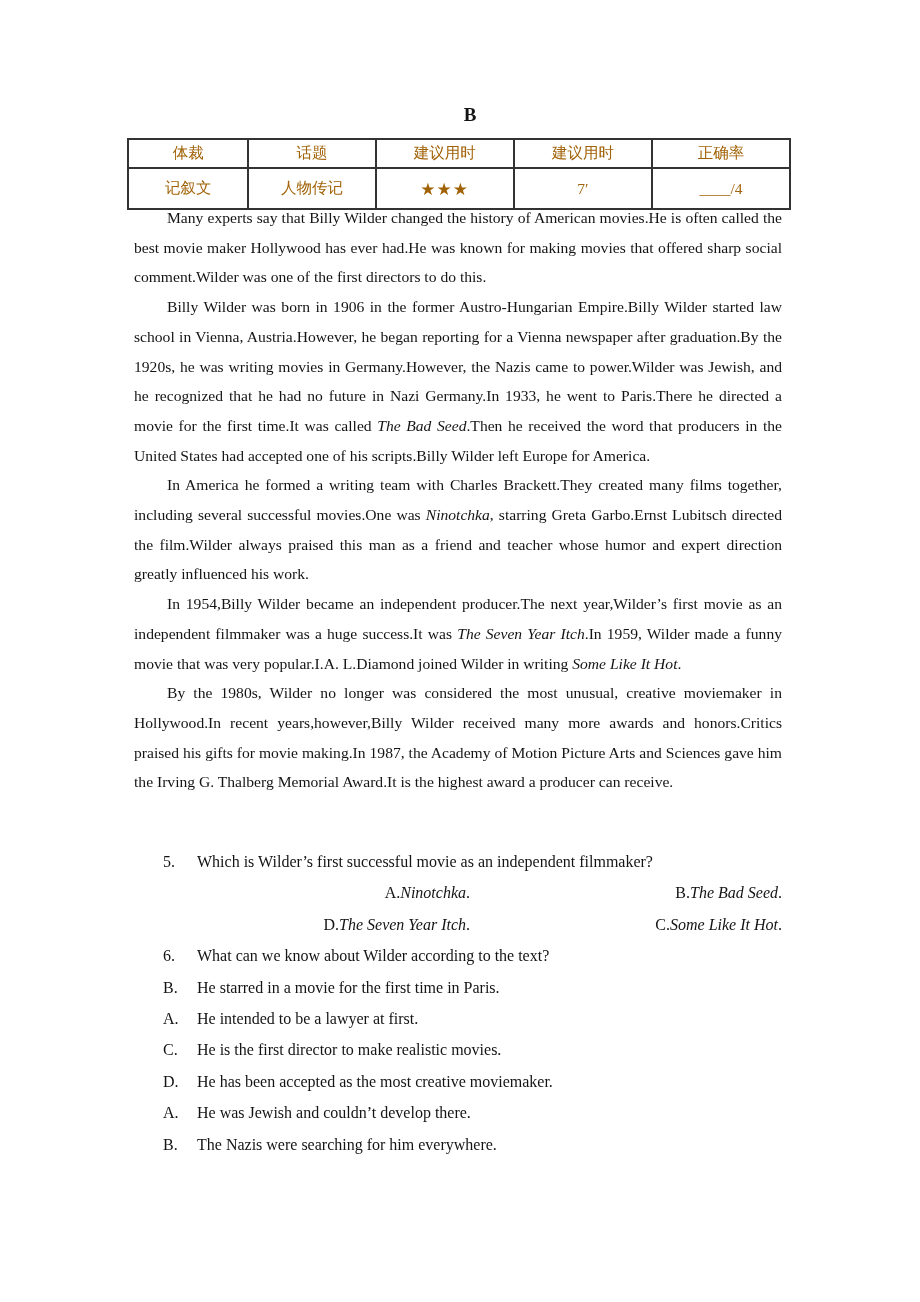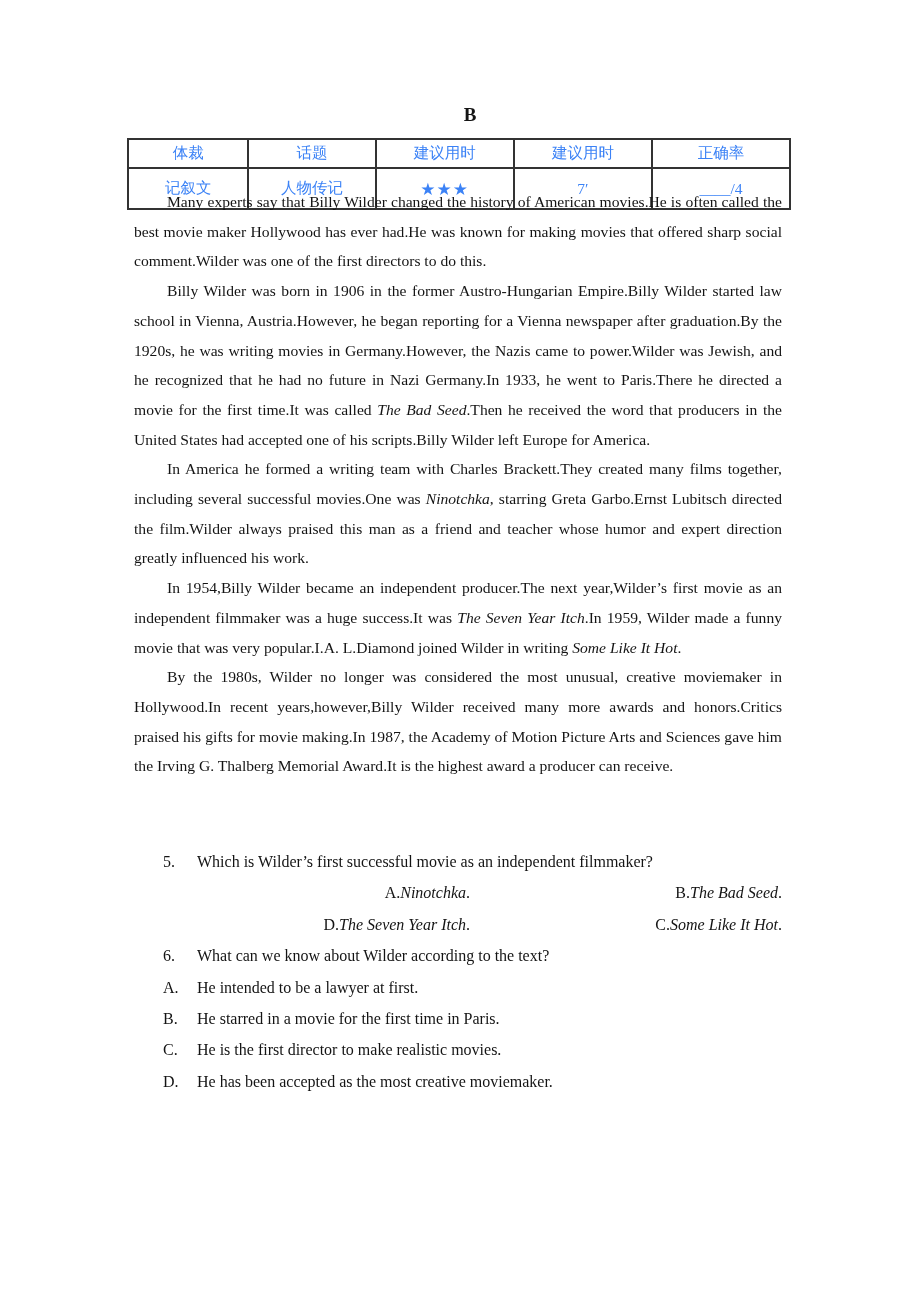--- a/index.html
+++ b/index.html
@@ -31,31 +31,31 @@
     border-collapse: collapse;
     table-layout: fixed;
   }
   table.info-table td {
     border: 2px solid #333333;
     text-align: center;
     vertical-align: middle;
     font-size: 15.5px;
     padding: 0;
     height: 29px;
-    color: #3b82f6;
+    color: #a16207;
   }
   table.info-table tr[data-name="info-value-row"] td { height: 41px; }
   table.info-table tr[data-name="info-value-row"] td:nth-child(3) {
     font-family: "DejaVu Sans", "Liberation Serif", sans-serif;
     font-size: 17px;
     letter-spacing: 1px;
   }
   .passage {
     position: absolute;
-    left: 134px; top: 187px;
+    left: 134px; top: 203px;
     width: 648px;
     font-size: 15.6px;
     line-height: 29.7px;
     text-align: justify;
   }
   .passage p { margin: 0; text-indent: 33px; }
   .passage i { font-style: italic; }
   .questions {
     position: absolute;
     left: 134px; top: 846px;
@@ -118,20 +118,24 @@
   <div class="questions" data-name="questions-section">
       <div class="q-line" data-name="question-prompt"><span class="q-num" data-name="question-number">5.</span><span data-name="question-text">Which is Wilder’s first successful movie as an independent filmmaker?</span></div>
       <div class="options two-col" data-name="options-list">
         <div class="option" data-name="answer-option"><span class="opt-label" data-name="option-letter">A.</span><i data-name="movie-title">Ninotchka</i><span data-name="text-run">.</span></div>
         <div class="option" data-name="answer-option"><span class="opt-label" data-name="option-letter">B.</span><i data-name="movie-title">The Bad Seed</i><span data-name="text-run">.</span></div>
         <div class="option" data-name="answer-option"><span class="opt-label" data-name="option-letter">D.</span><i data-name="movie-title">The Seven Year Itch</i><span data-name="text-run">.</span></div>
         <div class="option" data-name="answer-option"><span class="opt-label" data-name="option-letter">C.</span><i data-name="movie-title">Some Like It Hot</i><span data-name="text-run">.</span></div>
       </div>
       <div class="q-line" data-name="question-prompt"><span class="q-num" data-name="question-number">6.</span><span data-name="question-text">What can we know about Wilder according to the text?</span></div>
       <div class="options" data-name="options-list">
+        <div class="option" data-name="answer-option"><span class="opt-label" data-name="option-letter">B.</span><span data-name="text-run">He starred in a movie for the first time in Paris.</span></div>
         <div class="option" data-name="answer-option"><span class="opt-label" data-name="option-letter">A.</span><span data-name="text-run">He intended to be a lawyer at first.</span></div>
-        <div class="option" data-name="answer-option"><span class="opt-label" data-name="option-letter">B.</span><span data-name="text-run">He starred in a movie for the first time in Paris.</span></div>
         <div class="option" data-name="answer-option"><span class="opt-label" data-name="option-letter">C.</span><span data-name="text-run">He is the first director to make realistic movies.</span></div>
         <div class="option" data-name="answer-option"><span class="opt-label" data-name="option-letter">D.</span><span data-name="text-run">He has been accepted as the most creative moviemaker.</span></div>
+      </div>
+      <div class="options" data-name="options-list">
+        <div class="option" data-name="answer-option"><span class="opt-label" data-name="option-letter">A.</span><span data-name="text-run">He was Jewish and couldn’t develop there.</span></div>
+        <div class="option" data-name="answer-option"><span class="opt-label" data-name="option-letter">B.</span><span data-name="text-run">The Nazis were searching for him everywhere.</span></div>
       </div>
     </div>
 
 </div>
 
 </body></html>

